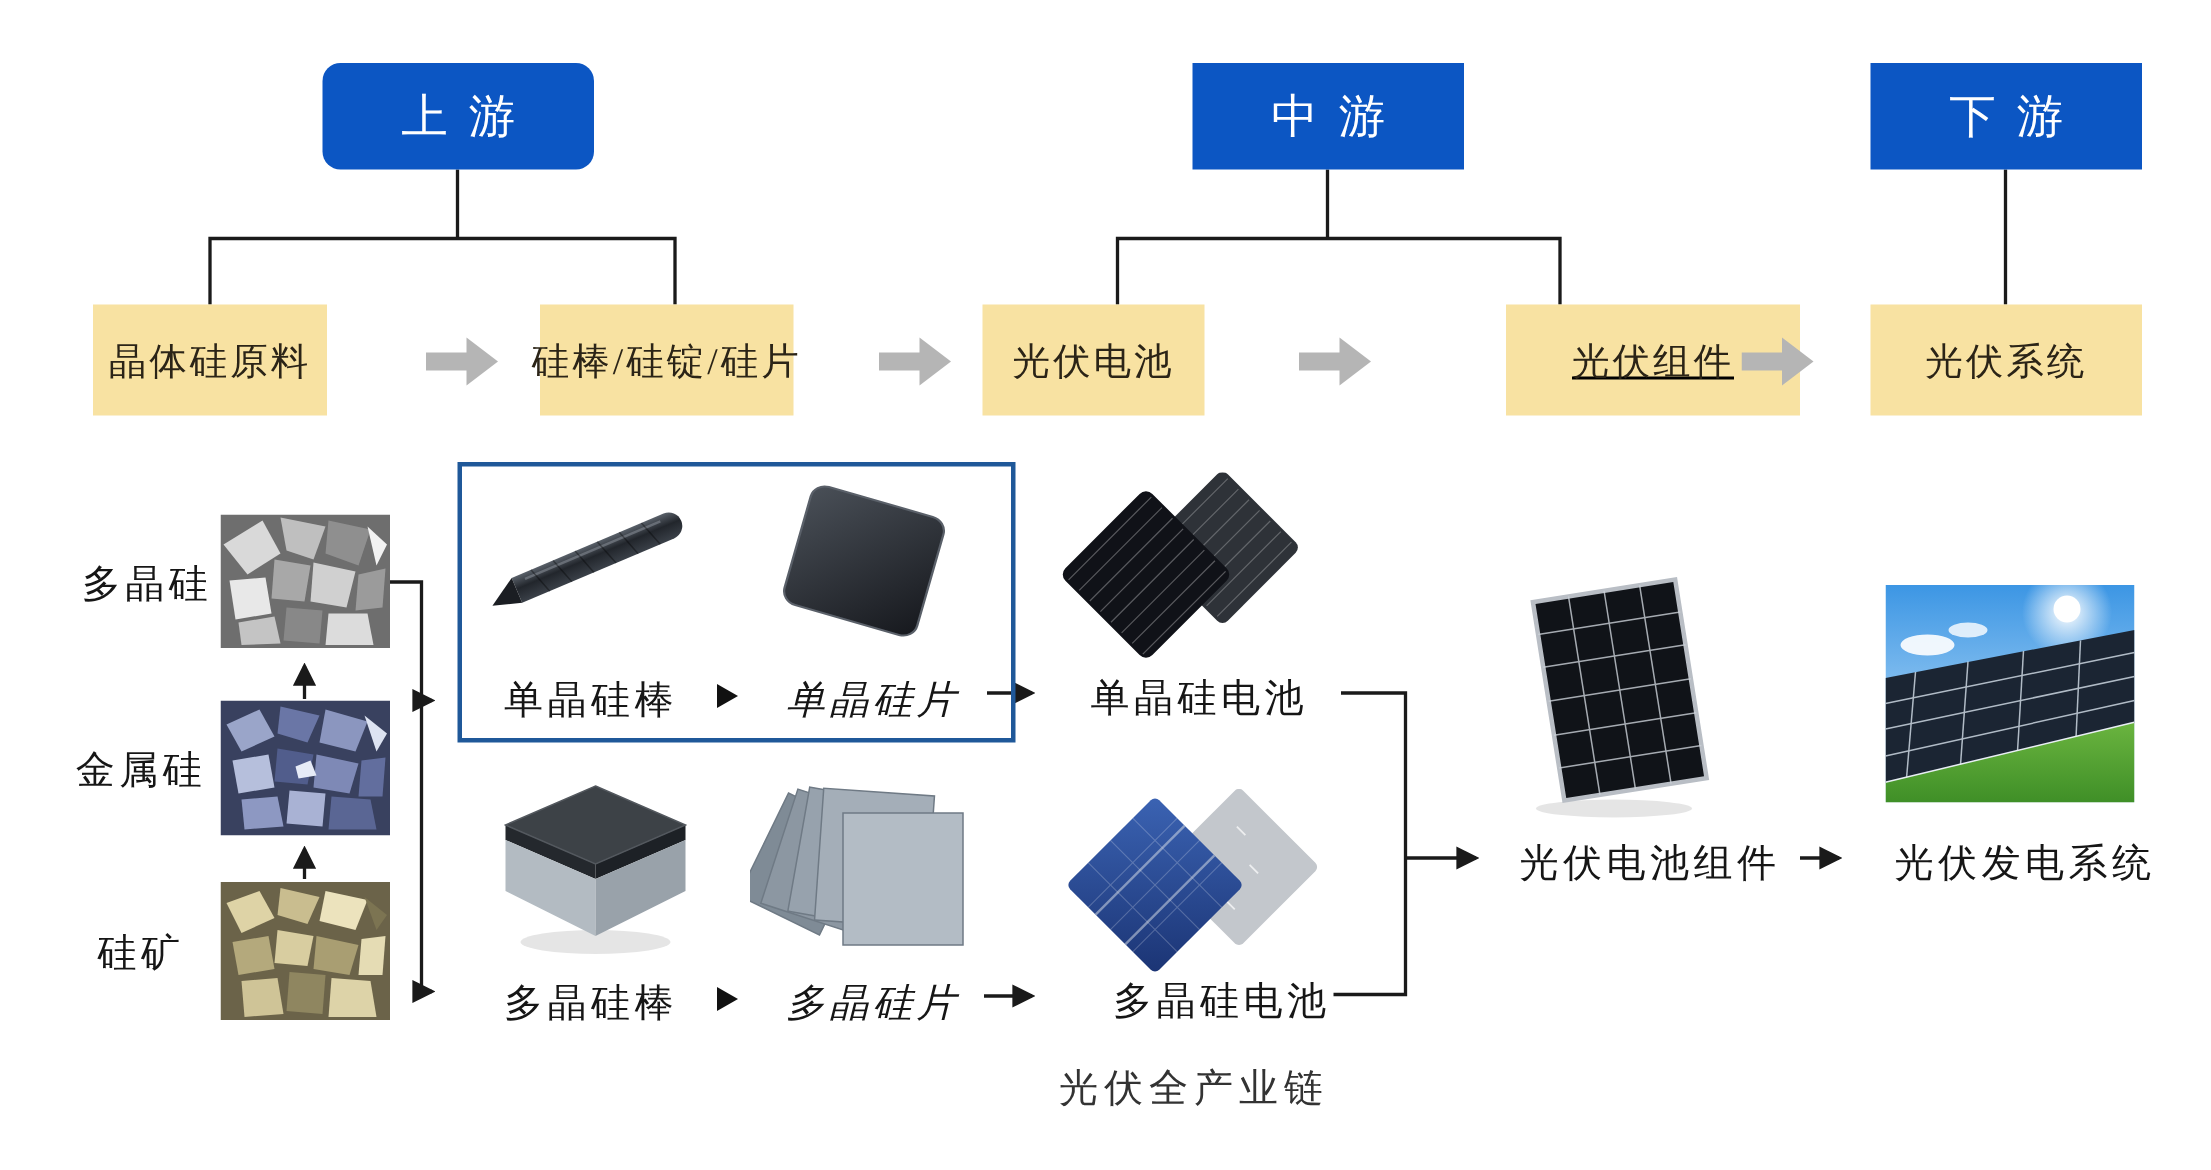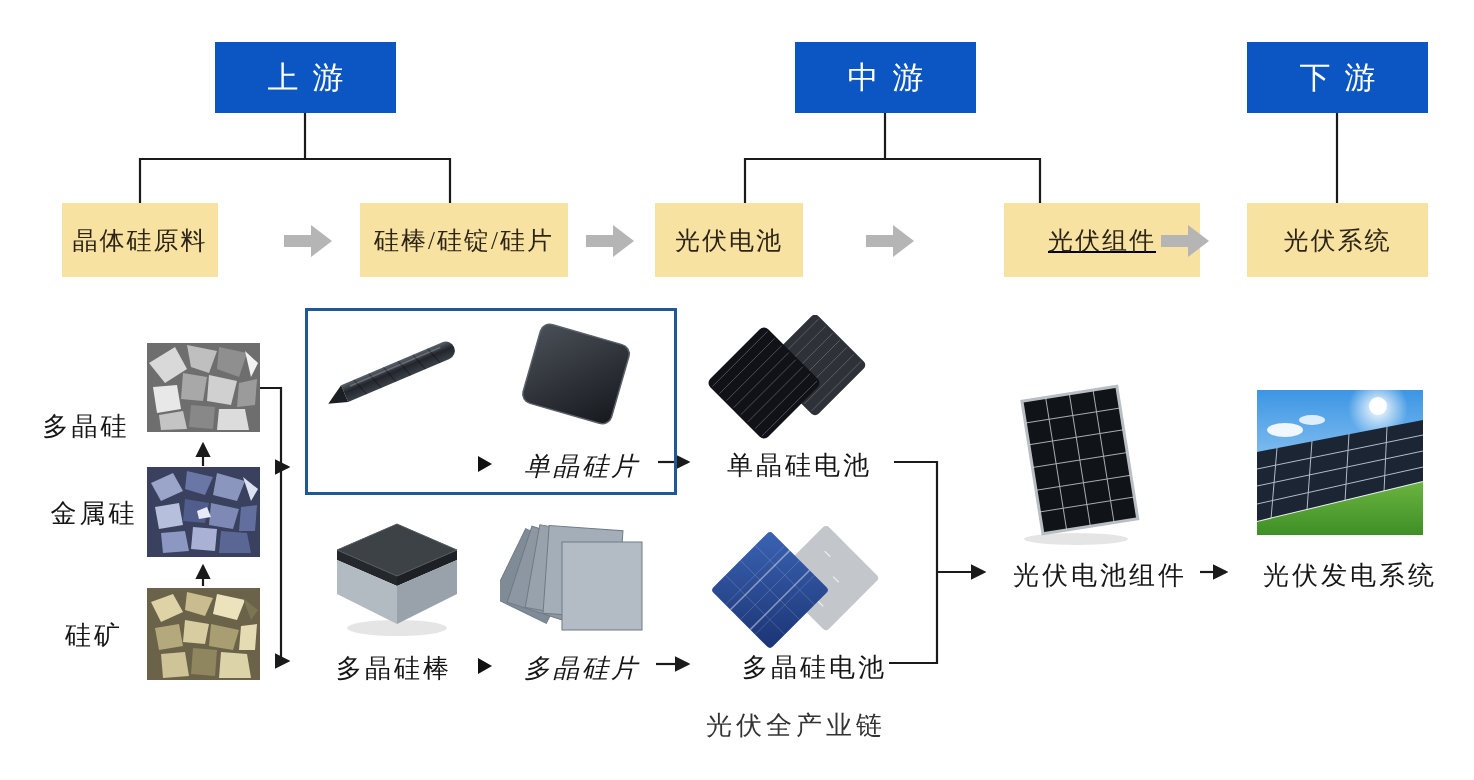--- a/index.html
+++ b/index.html
@@ -44,34 +44,34 @@
       <path d="M260 388 H281 V661 H288" marker-end="url(#ah)"></path>
       <path d="M281 467 H288" marker-end="url(#ah)"></path>
       <path d="M658 462 H688" marker-end="url(#ah)"></path>
       <path d="M656 664 H688" marker-end="url(#ah)"></path>
       <path d="M894 462 H937 V663 H889"></path>
       <path d="M937 572 H984" marker-end="url(#ah)"></path>
       <path d="M1200 572 H1226" marker-end="url(#ah)"></path>
     </g>
   </svg>
 
-  <div class="tier" style="left:215px;">
+  <div class="tier" style="left:215px;border-radius:12px;">
     <span>上游</span>
   </div>
   <div class="tier" style="left:795px;">
     <span>中游</span>
   </div>
   <div class="tier" style="left:1247px;">
     <span>下游</span>
   </div>
 
   <div class="chainbox" style="left:62px;width:156px;">
     <span>晶体硅原料</span>
   </div>
-  <div class="chainbox" style="left:360px;width:208px;">
+  <div class="chainbox" style="left:360px;width:169px;">
     <span>硅棒/硅锭/硅片</span>
   </div>
   <div class="chainbox" style="left:655px;width:148px;">
     <span>光伏电池</span>
   </div>
   <div class="chainbox" style="left:1004px;width:196px;text-decoration:underline;">
     <span>光伏组件</span>
   </div>
   <div class="chainbox" style="left:1247px;width:181px;">
     <span>光伏系统</span>
@@ -93,21 +93,21 @@
       </svg>
   </div>
   <div class="blockarrow" style="left:1161px;">
     <svg width="50" height="38">
         <polygon points="0,13 27,13 27,3 48,19 27,35 27,25 0,25" fill="#B5B5B5"></polygon>
       </svg>
   </div>
 
   <div class="highlight"></div>
 
-  <div class="lbl" style="left:40px;top:372px;width:92px;margin-top:37px;">多晶硅</div>
+  <div class="lbl" style="left:52px;top:372px;width:92px;">多晶硅</div>
   <div class="lbl" style="left:48px;top:496px;width:92px;">金属硅</div>
   <div class="lbl" style="left:48px;top:618px;width:92px;">硅矿</div>
 
   <svg class="img" style="left:147px;top:343px;" width="113" height="89" viewBox="0 0 113 89">
     <rect width="113" height="89" fill="#6e6e6e"></rect>
     <polygon points="2,20 28,4 40,26 18,40" fill="#d9d9d9"></polygon>
     <polygon points="40,2 70,8 62,30 44,24" fill="#bfbfbf"></polygon>
     <polygon points="72,4 100,10 92,34 70,26" fill="#8f8f8f"></polygon>
     <polygon points="98,8 111,20 104,34" fill="#f2f2f2"></polygon>
     <polygon points="6,44 30,42 34,66 10,70" fill="#e8e8e8"></polygon>
@@ -168,20 +168,21 @@
       <linearGradient id="mwg" x1="0" y1="0" x2="1" y2="1">
         <stop offset="0" stop-color="#4a5058"></stop>
         <stop offset="1" stop-color="#16181d"></stop>
       </linearGradient>
     </defs>
     <g transform="translate(73,59) rotate(16) scale(1,0.93)">
       <rect x="-46" y="-44" width="92" height="88" rx="10" fill="url(#mwg)" stroke="#5a6069" stroke-width="1.5"></rect>
     </g>
   </svg>
 
+  <div class="lbl" style="left:328px;top:449px;width:132px;">单晶硅棒</div>
   <svg class="tri" style="left:477px;top:455px;" width="16" height="18">
     <polygon points="1,1 15,9 1,17" fill="#111111"></polygon>
   </svg>
   <div class="lbl" style="left:516px;top:449px;width:132px;font-style:italic;">单晶硅片</div>
 
   <svg class="img" style="left:325px;top:512px;" width="145" height="130" viewBox="0 0 145 130">
     <ellipse cx="72" cy="116" rx="50" ry="8" fill="#000000" opacity="0.10"></ellipse>
     <polygon points="72,12 132,38 72,64 12,38" fill="#3d4247"></polygon>
     <polygon points="12,38 12,48 72,74 72,64" fill="#24282d"></polygon>
     <polygon points="132,38 132,48 72,74 72,64" fill="#1d2126"></polygon>

